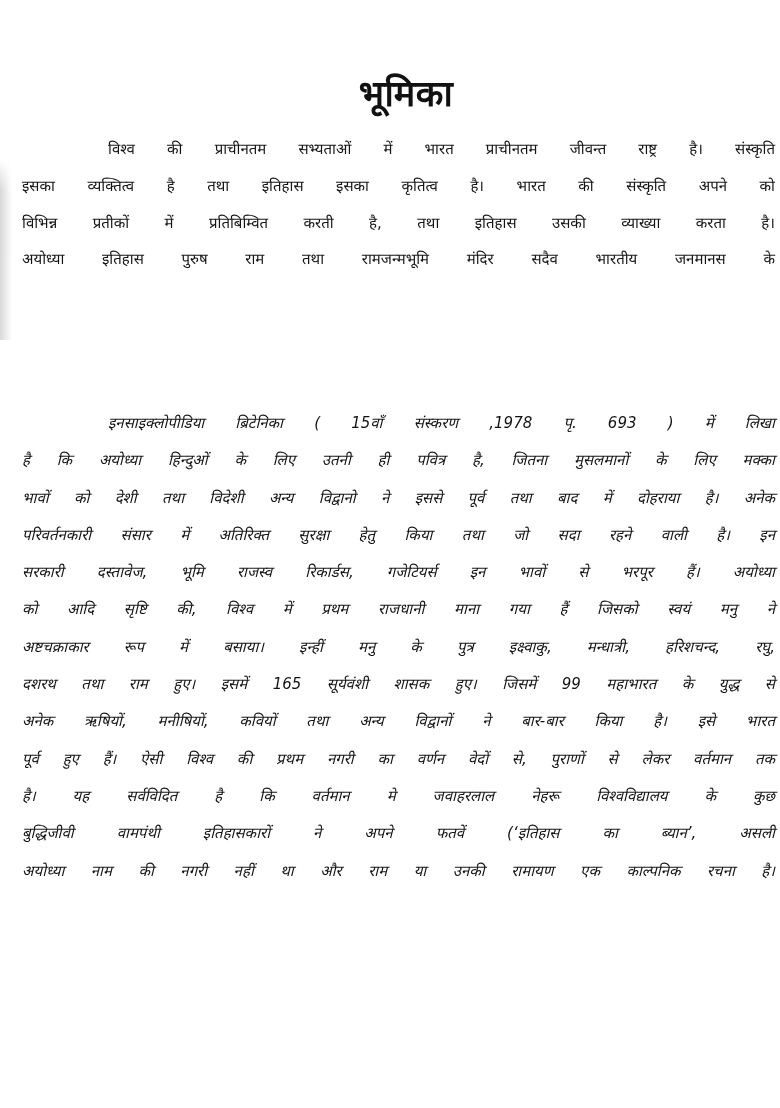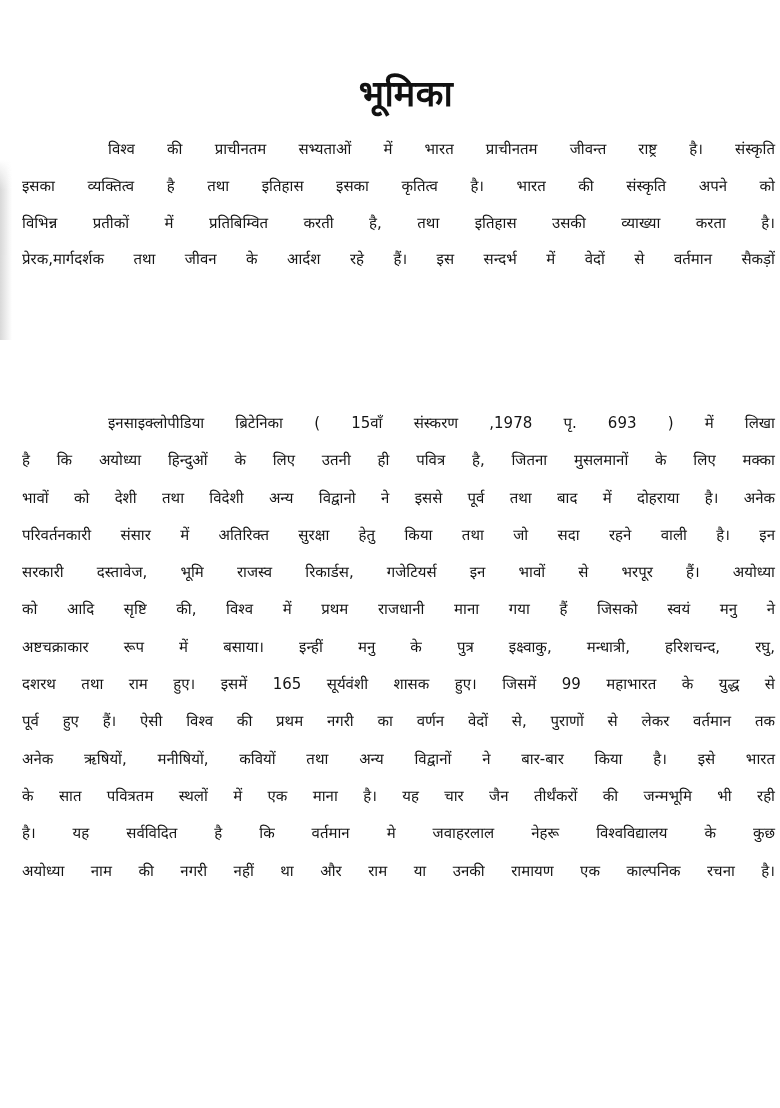--- a/index.html
+++ b/index.html
@@ -67,48 +67,48 @@
     .line.indent {
       padding-left: 86px;
     }
     .line.last {
       text-align-last: left;
     }
     .line.last-justify {
       text-align-last: justify;
     }
     #para-1 { top: 131px; }
-    #para-2 { top: 405px; }
+    #para-2 { top: 405px; font-style: italic; }
     #para-2 .line { height: 37.3px; line-height: 37.3px; }
   </style>
 </head>
 <body>
 
 <div class="page">
 
   <div class="binding-shadow"></div>
 
   <h1 class="title" style="margin:16px;">भूमिका</h1>
 
   <div class="para" id="para-1">
     <span class="line indent">विश्व की प्राचीनतम सभ्यताओं में भारत प्राचीनतम जीवन्त राष्ट्र है। संस्कृति</span>
     <span class="line">इसका व्यक्तित्व है तथा इतिहास इसका कृतित्व है। भारत की संस्कृति अपने को</span>
     <span class="line">विभिन्न प्रतीकों में प्रतिबिम्वित करती है, तथा इतिहास उसकी व्याख्या करता है।</span>
-    <span class="line">प्रेरक,मार्गदर्शक तथा जीवन के आर्दश रहे हैं। इस सन्दर्भ में वेदों से वर्तमान सैकड़ों</span>
+    <span class="line">अयोध्या इतिहास पुरुष राम तथा रामजन्मभूमि मंदिर सदैव भारतीय जनमानस के</span>
   </div>
 
   <div class="para" id="para-2">
     <span class="line indent">इनसाइक्लोपीडिया ब्रिटेनिका ( 15वाँ संस्करण ,1978 पृ. 693 ) में लिखा</span>
     <span class="line">है कि अयोध्या हिन्दुओं के लिए उतनी ही पवित्र है, जितना मुसलमानों के लिए मक्का</span>
     <span class="line">भावों को देशी तथा विदेशी अन्य विद्वानो ने इससे पूर्व तथा बाद में दोहराया है। अनेक</span>
     <span class="line">परिवर्तनकारी संसार में अतिरिक्त सुरक्षा हेतु किया तथा जो सदा रहने वाली है। इन</span>
     <span class="line">सरकारी दस्तावेज, भूमि राजस्व रिकार्डस, गजेटियर्स इन भावों से भरपूर हैं। अयोध्या</span>
     <span class="line">को आदि सृष्टि की, विश्व में प्रथम राजधानी माना गया हैं जिसको स्वयं मनु ने</span>
     <span class="line">अष्टचक्राकार रूप में बसाया। इन्हीं मनु के पुत्र इक्ष्वाकु, मन्धात्री, हरिशचन्द, रघु,</span>
     <span class="line">दशरथ तथा राम हुए। इसमें 165 सूर्यवंशी शासक हुए। जिसमें 99 महाभारत के युद्ध से</span>
+    <span class="line">अनेक ऋषियों, मनीषियों, कवियों तथा अन्य विद्वानों ने बार-बार किया है। इसे भारत</span>
     <span class="line">पूर्व हुए हैं। ऐसी विश्व की प्रथम नगरी का वर्णन वेदों से, पुराणों से लेकर वर्तमान तक</span>
-    <span class="line">अनेक ऋषियों, मनीषियों, कवियों तथा अन्य विद्वानों ने बार-बार किया है। इसे भारत</span>
-    <span class="line">के सात पवित्रतम स्थलों में एक माना है। यह चार जैन तीर्थंकरों की जन्मभूमि भी रही</span>
     <span class="line">है। यह सर्वविदित है कि वर्तमान मे जवाहरलाल नेहरू विश्वविद्यालय के कुछ</span>
+    <span class="line">बुद्धिजीवी वामपंथी इतिहासकारों ने अपने फतवें (‘इतिहास का ब्यान’, असली</span>
     <span class="line last-justify">अयोध्या नाम की नगरी नहीं था और राम या उनकी रामायण एक काल्पनिक रचना है।</span>
   </div>
 
 </div>
 
 </body></html>

